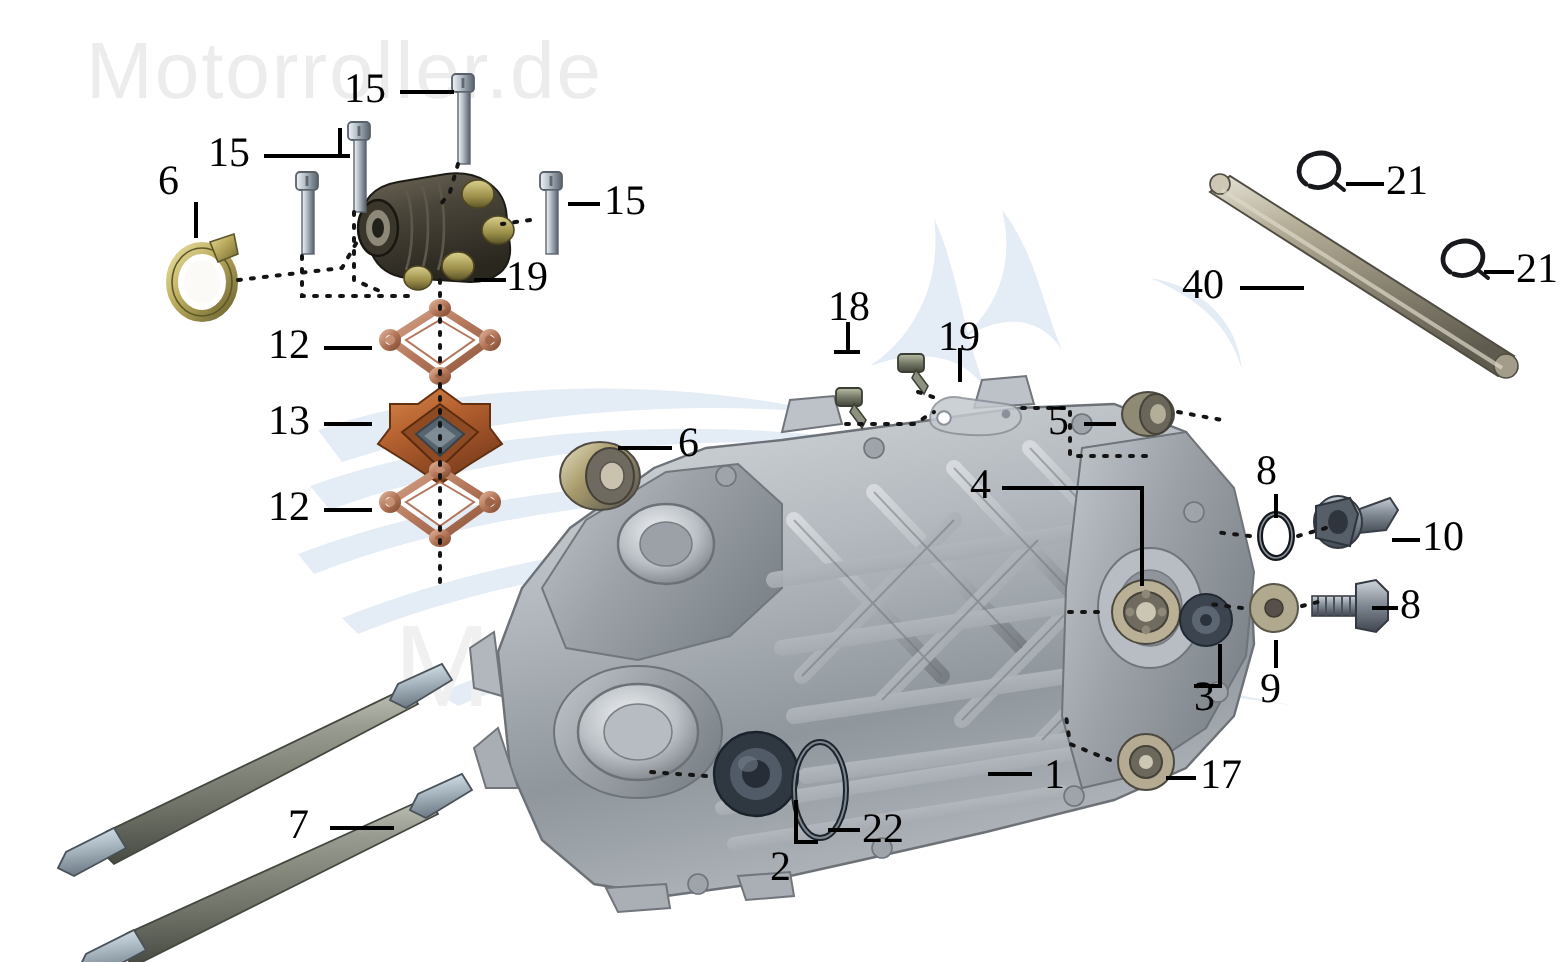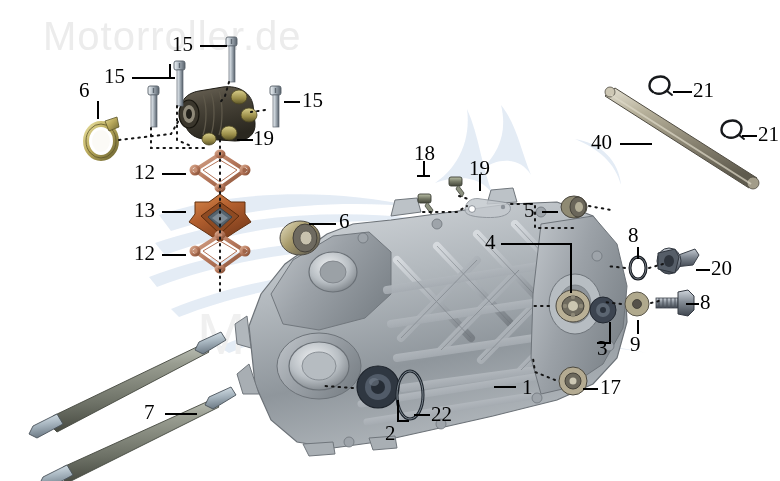--- a/index.html
+++ b/index.html
@@ -491,21 +491,21 @@
 
   <div class="lbl" style="left:503px;top:377px;">1</div>
   <div class="lbl" style="left:366px;top:423px;">2</div>
   <div class="lbl" style="left:578px;top:338px;">3</div>
   <div class="lbl" style="left:466px;top:232px;">4</div>
   <div class="lbl" style="left:505px;top:200px;">5</div>
   <div class="lbl" style="left:320px;top:211px;">6</div>
   <div class="lbl" style="left:125px;top:402px;">7</div>
   <div class="lbl" style="left:681px;top:292px;">8</div>
   <div class="lbl" style="left:611px;top:334px;">9</div>
-  <div class="lbl" style="left:692px;top:258px;">20</div>
+  <div class="lbl" style="left:692px;top:258px;">10</div>
   <div class="lbl" style="left:609px;top:225px;">8</div>
   <div class="lbl" style="left:115px;top:162px;">12</div>
   <div class="lbl" style="left:115px;top:243px;">12</div>
   <div class="lbl" style="left:115px;top:200px;">13</div>
   <div class="lbl" style="left:234px;top:128px;">19</div>
   <div class="lbl" style="left:153px;top:34px;">15</div>
   <div class="lbl" style="left:85px;top:66px;">15</div>
   <div class="lbl" style="left:283px;top:90px;">15</div>
   <div class="lbl" style="left:60px;top:80px;">6</div>
   <div class="lbl" style="left:581px;top:377px;">17</div>

